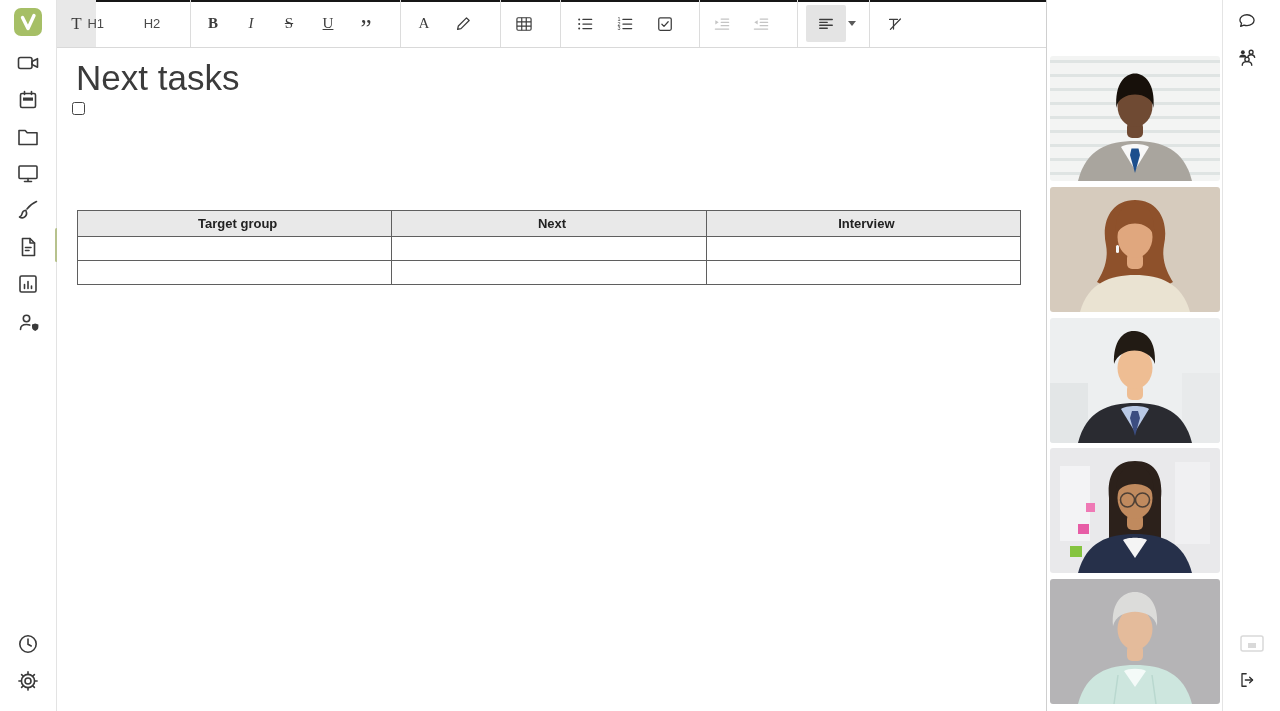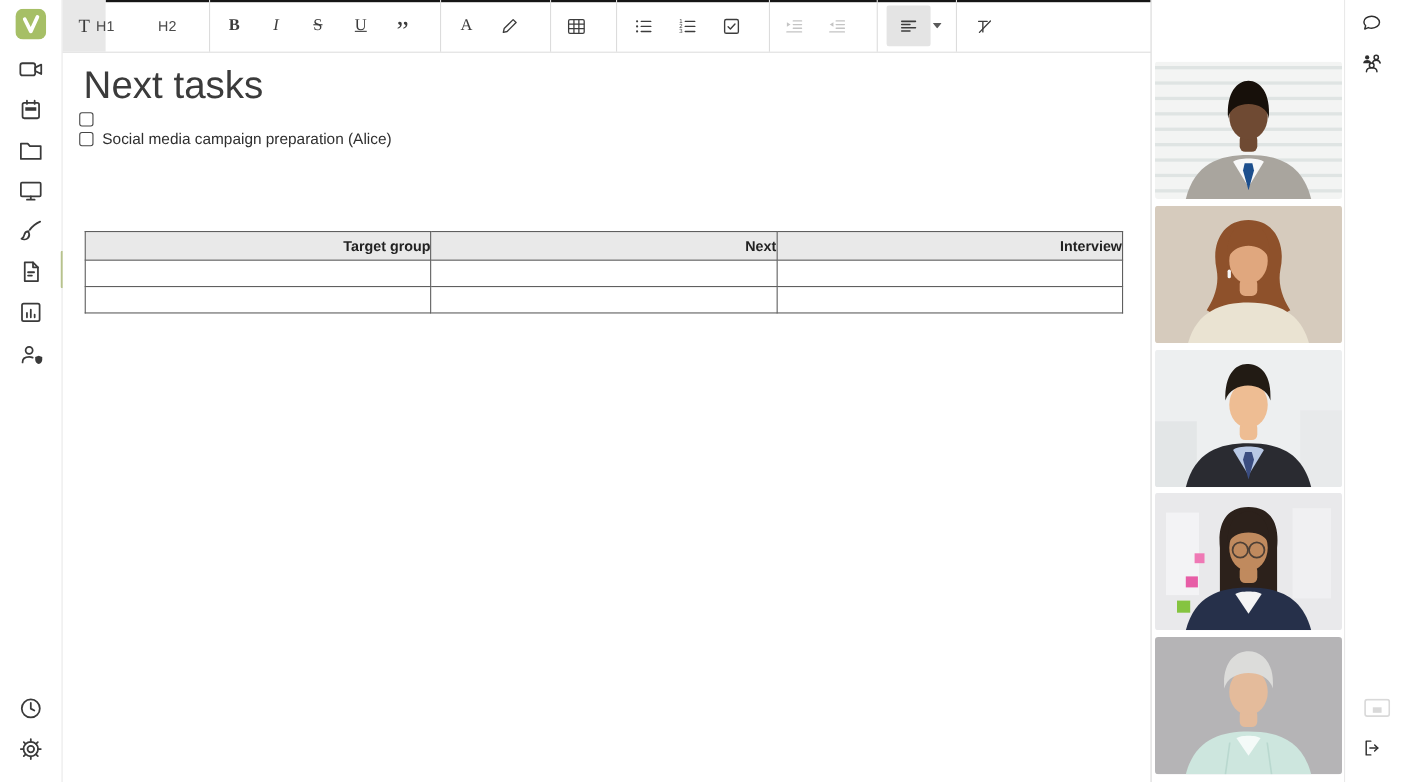--- a/index.html
+++ b/index.html
@@ -20,21 +20,21 @@
   
   .doc{position:absolute;left:57px;top:48px;width:989px;height:663px;background:#fff;cursor:text;}
   .doc-title{position:absolute;left:19px;top:10px;font-size:35px;font-weight:500;color:#3b3b3b;}
   .checklist{position:absolute;left:15px;top:52px;}
   .check-item{display:flex;align-items:center;height:17.5px;font-size:14px;color:#2f2f2f;}
   .cbox{width:13px;height:13px;border:1.6px solid #454545;border-radius:2.5px;box-sizing:border-box;
         margin-right:8px;display:flex;align-items:center;justify-content:center;background:#fff;cursor:pointer;flex:0 0 13px;}
   .cbox svg{display:none;}
   .check-item[data-checked="true"] .cbox svg{display:block;}
   table.doc-table{position:absolute;left:20px;top:162px;width:944px;border-collapse:collapse;table-layout:fixed;}
-  table.doc-table th{background:#e9e9e9;border:1px solid #5f5f5f;height:25px;text-align:right;
+  table.doc-table th{background:#e9e9e9;border:1px solid #5f5f5f;height:25px;text-align:center;
         padding:0 0 0 6px;font-size:13px;font-weight:bold;color:#222;}
   table.doc-table td{border:1px solid #5f5f5f;height:23px;padding:0 0 0 6px;font-size:13px;}
   
   .vdiv{position:absolute;top:0;width:1px;height:711px;}
   .video-panel{position:absolute;left:1047px;top:0;width:175px;height:711px;background:#fff;}
   .thumb{position:absolute;left:3px;width:170px;height:125px;border-radius:3px;overflow:hidden;cursor:pointer;}
   .thumb svg{display:block;}
   .rail{position:absolute;left:1223px;top:0;width:57px;height:711px;background:#fff;}
   .rail-ic{position:absolute;cursor:pointer;}
   svg.icon{display:block;}
@@ -206,26 +206,20 @@
   </div>
 
   <div class="doc">
     <div class="doc-title">Next tasks</div>
 
     <div class="checklist">
       <div class="check-item" data-checked="false">
         <span class="cbox">
           
         </span>
-      </div>
-      <div class="check-item" data-checked="false">
-        <span class="cbox">
-          
-        </span>
-        <span>Social media campaign preparation (Alice)</span>
       </div>
     </div>
 
     <table class="doc-table">
       <thead>
         <tr>
           <th>Target group</th>
           <th>Next</th>
           <th>Interview</th>
         </tr>

